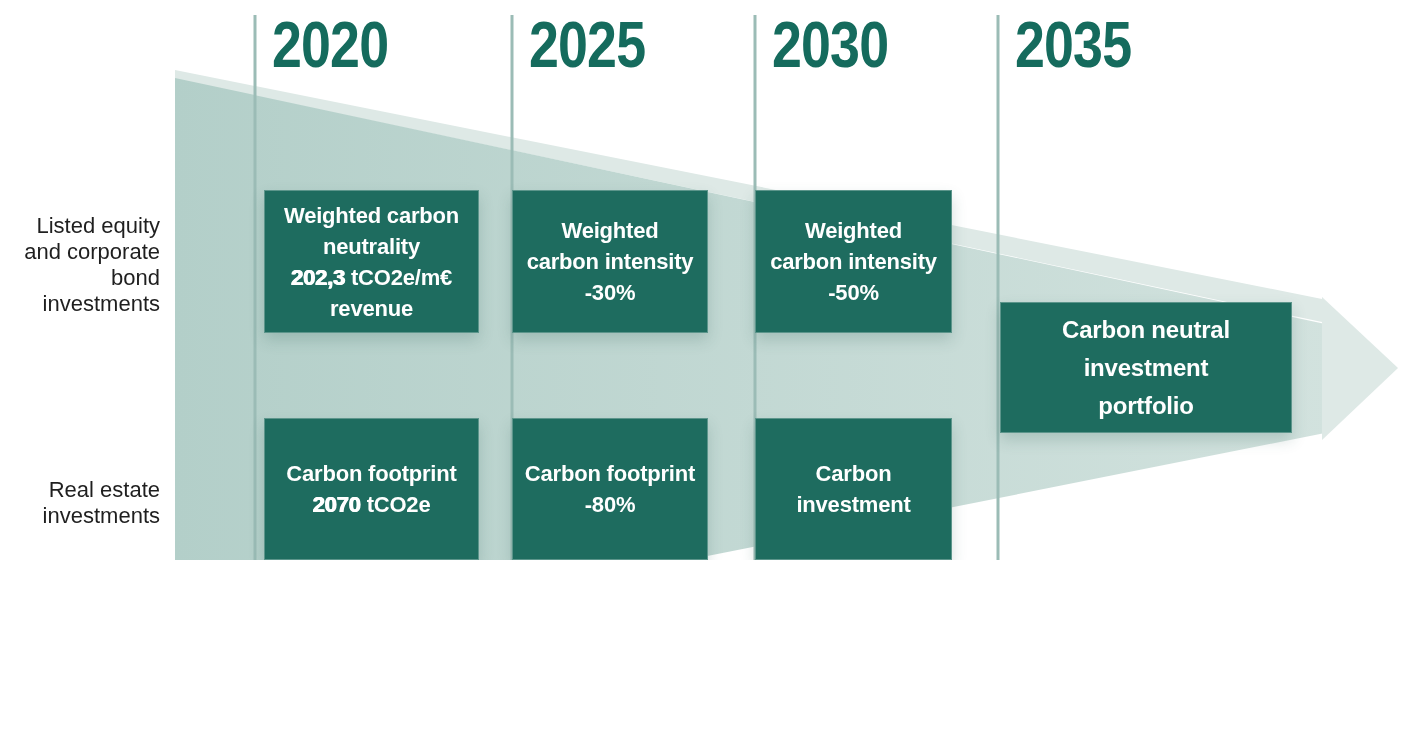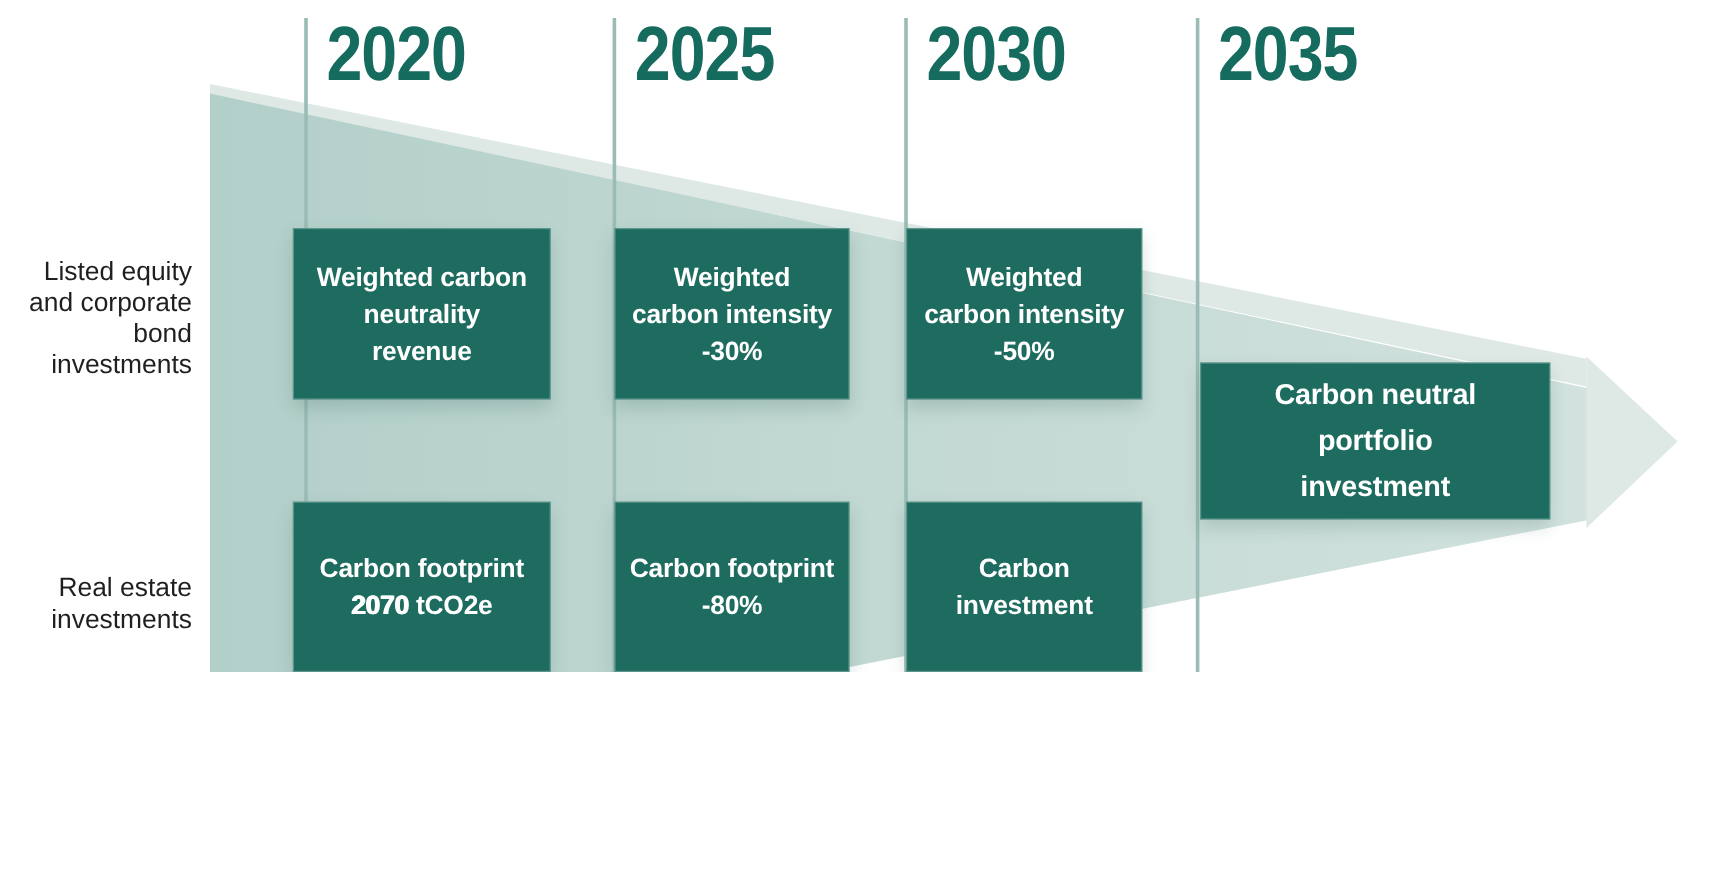--- a/index.html
+++ b/index.html
@@ -25,21 +25,21 @@
     background:var(--box_bg,#1E6C5F);color:var(--box_text,#fff);
     display:flex;flex-direction:column;justify-content:center;align-items:center;
     text-align:center;font-weight:700;font-size:22px;line-height:31px;
     letter-spacing:-.2px;border:1px solid rgba(255,255,255,.28);
     box-shadow:0 7px 14px rgba(38,88,78,.20);
   }
   .box div{white-space:nowrap;}
   .xb{text-shadow:.7px 0 0 currentColor,-.35px 0 0 currentColor;}
   .r1{top:190px;height:143px;}
   .r2{top:418px;height:142px;}
-  .c1{left:244px;width:215px;}
+  .c1{left:264px;width:215px;}
   .c2{left:512px;width:196px;}
   .c3{left:755px;width:197px;}
   .b2035{left:1000px;top:302px;width:292px;height:131px;font-size:24px;line-height:38px;}
 </style>
 </head>
 <body>
 
 <div id="stage">
 
   <svg id="bg-svg" width="1426" height="744" viewBox="0 0 1426 744">
@@ -72,20 +72,21 @@
       <div><span>investments</span></div>
     </div>
   <div class="rowlab" style="top:477px">
       <div><span>Real estate</span></div>
       <div><span>investments</span></div>
     </div>
 
   <div class="box r1 c1">
       <div><span>Weighted carbon</span></div>
       <div><span>neutrality</span></div>
+      <div><span class="xb">202,3</span><span> tCO2e/m€</span></div>
       <div><span>revenue</span></div>
     </div>
   <div class="box r1 c2">
       <div><span>Weighted</span></div>
       <div><span>carbon intensity</span></div>
       <div><span>-30%</span></div>
     </div>
   <div class="box r1 c3">
       <div><span>Weighted</span></div>
       <div><span>carbon intensity</span></div>
@@ -98,17 +99,17 @@
   <div class="box r2 c2">
       <div><span>Carbon footprint</span></div>
       <div><span>-80%</span></div>
     </div>
   <div class="box r2 c3">
       <div><span>Carbon</span></div>
       <div><span>investment</span></div>
     </div>
   <div class="box b2035">
       <div><span>Carbon neutral</span></div>
+      <div><span>investment</span></div>
       <div><span>portfolio</span></div>
-      <div><span>investment</span></div>
     </div>
 
 </div>
 
 </body></html>

